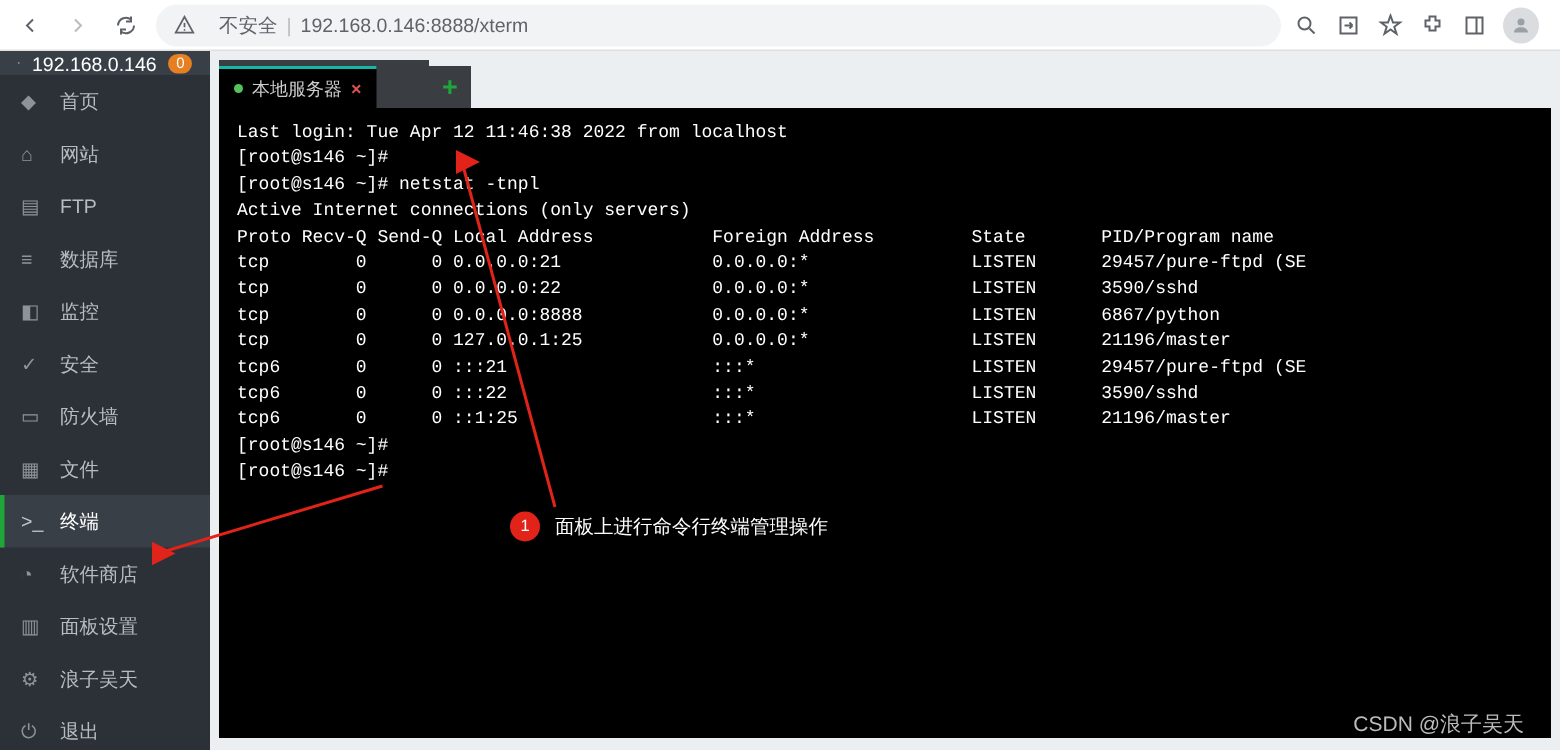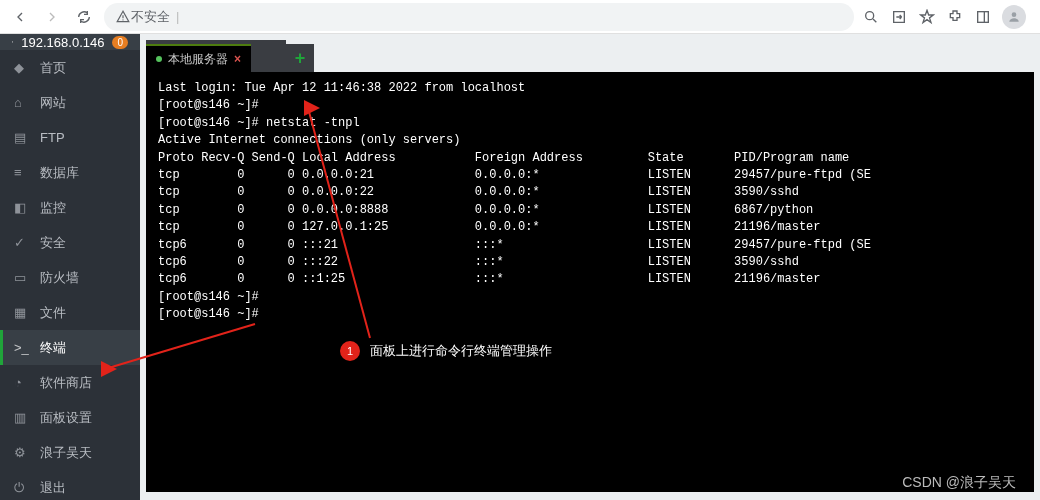--- a/index.html
+++ b/index.html
@@ -1,36 +1,36 @@
 <!DOCTYPE html>
 <html><head>
 <meta charset="utf-8">
 <style>
 * { margin:0; padding:0; box-sizing:border-box; }
 body { font-family:-apple-system,Arial,sans-serif; font-size:13px; background:#fff; width:1040px; height:500px; overflow:hidden; position:relative; }
 .browser-bar { height:34px; background:#fff; border-bottom:1px solid #e0e0e0; display:flex; align-items:center; padding:0 8px; gap:8px; }
 .nav-btn { width:24px; height:24px; display:flex; align-items:center; justify-content:center; color:#5f6368; border-radius:50%; }
 .nav-btn svg { width:16px; height:16px; fill:currentColor; }
 .address-bar { flex:1; display:flex; align-items:center; height:28px; background:#f1f3f4; border-radius:14px; padding:0 12px; gap:6px; color:#5f6368; font-size:13px; }
-.address-bar .warn { color:#5f6368; display:flex; align-items:center; gap:1px; }
+.address-bar .warn { color:#5f6368; display:flex; align-items:center; gap:16px; }
 .address-bar .divider { color:#bbb; }
 .action-icons { display:flex; align-items:center; gap:10px; color:#5f6368; padding-right:6px; }
 .action-icons .ico { width:18px; height:18px; display:flex; align-items:center; justify-content:center; }
 .avatar { width:24px; height:24px; background:#dadce0; border-radius:50%; display:flex; align-items:center; justify-content:center; }
 .workspace { display:flex; height:466px; }
 .sidebar { width:140px; background:#2c3138; color:#aab; display:flex; flex-direction:column; }
 .sb-header { height:36px; display:flex; align-items:center; padding:0 12px; gap:8px; background:#383f46; color:#fff; }
 .sb-header .shield { width:16px; height:16px; }
 .sb-header .badge { background:#e67e22; color:#fff; font-size:10px; padding:1px 5px; border-radius:8px; }
 .sb-item { height:35px; display:flex; align-items:center; padding:0 14px; gap:10px; color:#b8bcc2; font-size:13px; cursor:pointer; }
 .sb-item .ico { width:16px; height:16px; opacity:0.7; }
 .sb-item.active { color:#fff; background:#383f46; border-left:3px solid #20a53a; padding-left:11px; }
 .main { flex:1; background:#eceff1; position:relative; }
 .tabs { height:32px; background:#3a3d42; display:flex; align-items:flex-end; margin:6px 0 0 6px; width:140px; }
-.tab { height:28px; display:flex; align-items:center; gap:6px; padding:0 10px; background:#000; color:#ccc; font-size:12px; border-top:2px solid #4d7c0f; }
+.tab { height:28px; display:flex; align-items:center; gap:6px; padding:0 10px; background:#000; color:#ccc; font-size:12px; border-top:2px solid #14b8a6; }
 .tab .dot { width:6px; height:6px; background:#55c35d; border-radius:50%; }
 .tab .close { color:#d9534f; font-weight:bold; }
 .addtab { width:28px; height:28px; display:flex; align-items:center; justify-content:center; color:#20a53a; font-size:18px; font-weight:bold; background:#3a3d42; }
 .terminal { background:#000; color:#fff; font-family:"SimSun","Courier New",monospace; font-size:12px; line-height:1.45; padding:8px 12px; margin:0 6px 6px 6px; height:420px; white-space:pre; overflow:hidden; position:relative; }
 .callout { position:absolute; left:200px; top:307px; display:flex; align-items:center; gap:10px; color:#fff; font-size:13px; z-index:5; }
 .callout .num { width:20px; height:20px; border-radius:50%; background:#e2231a; color:#fff; display:flex; align-items:center; justify-content:center; font-size:11px; }
 .watermark { position:absolute; bottom:8px; right:24px; color:#bbb; font-size:14px; }
 svg.arrow { position:absolute; pointer-events:none; z-index:4; }
 </style>
 </head>
@@ -55,20 +55,21 @@
   <div class="address-bar">
     <span class="warn">
       <svg width="14" height="14" viewBox="0 0 24 24">
           <path d="M12 2L2 20h20L12 2z" fill="none" stroke="#5f6368" stroke-width="2"></path>
           <line x1="12" y1="9" x2="12" y2="14" stroke="#5f6368" stroke-width="2"></line>
           <circle cx="12" cy="17" r="1" fill="#5f6368"></circle>
         </svg>
       <span>不安全</span>
     </span>
     <span class="divider">|</span>
+    <span>192.168.0.146:8888/xterm</span>
   </div>
   <div class="action-icons">
     <div class="ico">
         <svg viewBox="0 0 24 24" width="16" height="16">
           <circle cx="10" cy="10" r="6" fill="none" stroke="#5f6368" stroke-width="2"></circle>
           <line x1="15" y1="15" x2="20" y2="20" stroke="#5f6368" stroke-width="2"></line>
         </svg>
       </div>
     <div class="ico">
         <svg viewBox="0 0 24 24" width="16" height="16">

